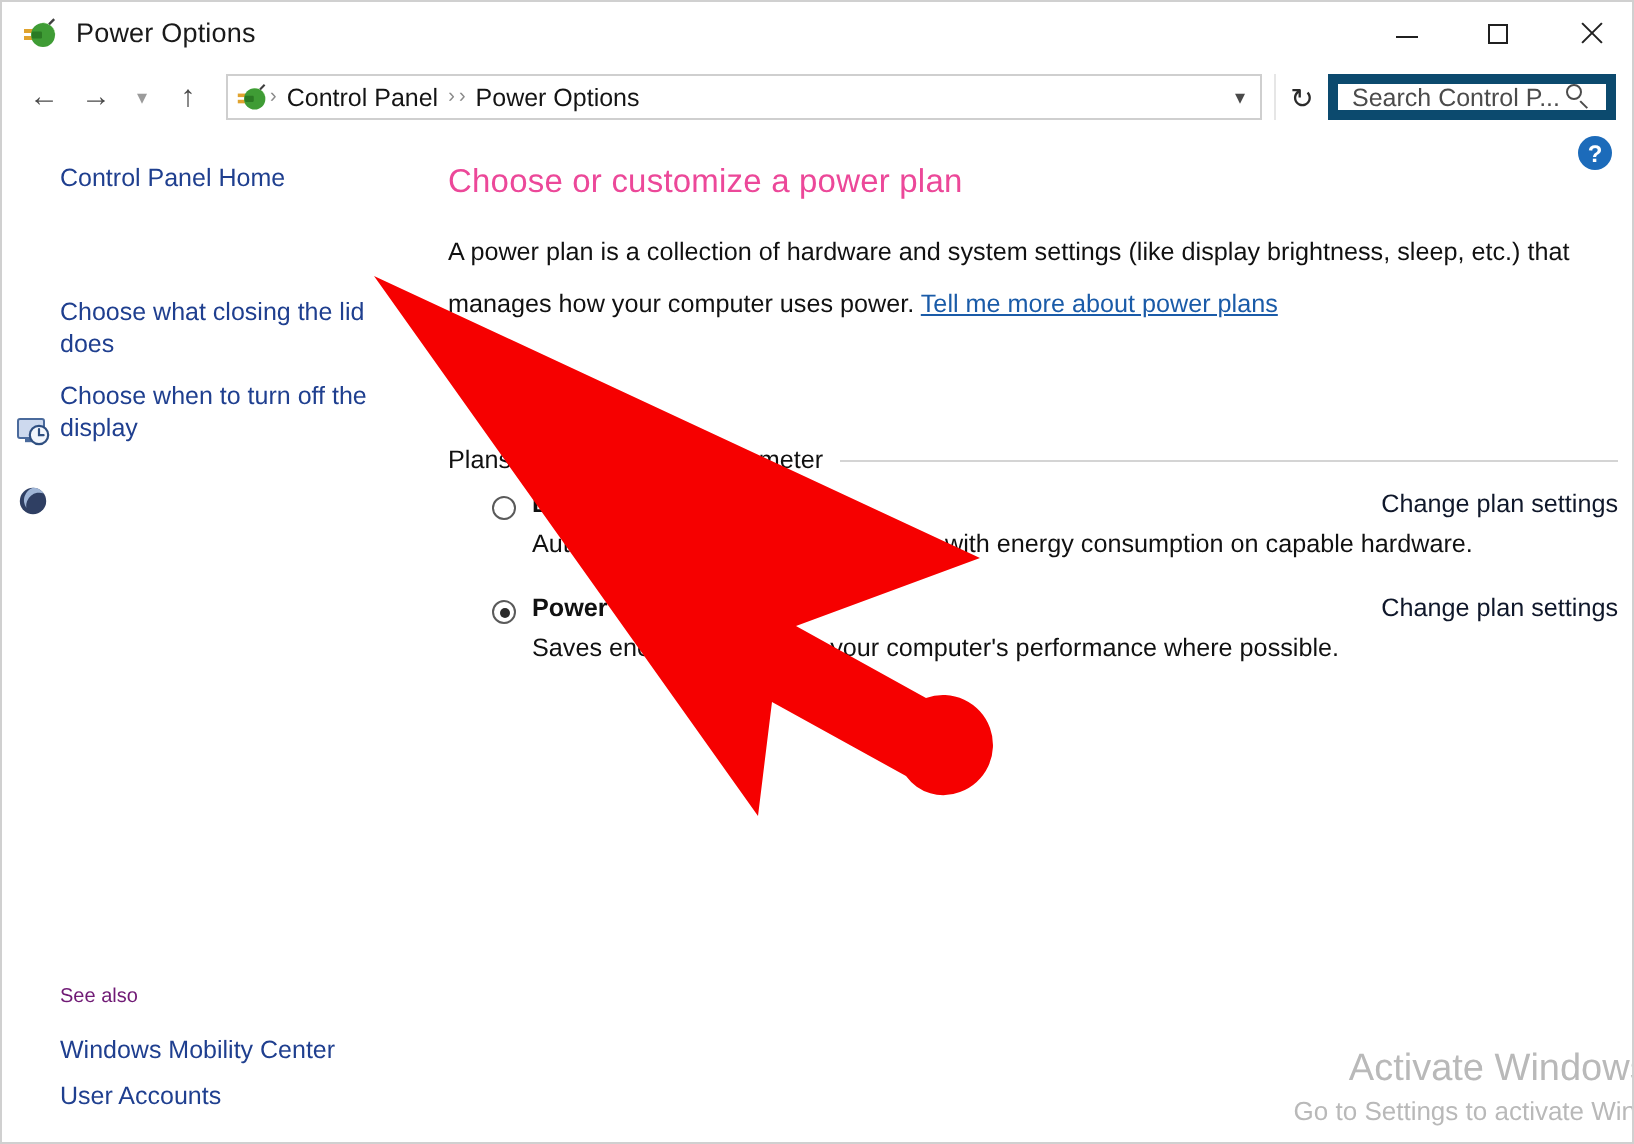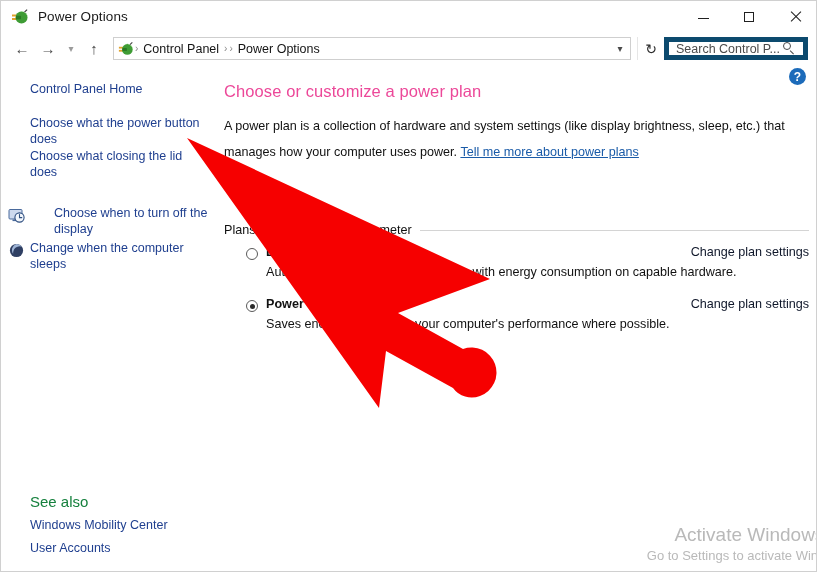--- a/index.html
+++ b/index.html
@@ -235,22 +235,22 @@
     font-size: 12.5px;
     line-height: 16px;
     cursor: pointer;
   }
   .side-ico {
     position: absolute;
     width: 17px; height: 17px;
   }
   .see-also {
     position: absolute;
-    color: #15803d;
-    font-size: 15px;
+    color: #701a75;
+    font-size: 10px;
   }
 
   
   .main {
     position: absolute;
     left: 215px; top: 0;
     width: 600px;
     height: 506px;
   }
   .main-h1 {
@@ -422,50 +422,44 @@
   <div class="content">
 
     <div class="help-btn">?</div>
 
     <div class="sidebar">
 
       <div class="side-link" style="left:29px; top:16px;">
         <span>Control Panel Home</span>
       </div>
 
-      <div class="side-link" style="left:29px; top:50px; width:172px;">
-        <span>Choose what the power button does</span>
-      </div>
 
       <div class="side-link" style="left:29px; top:83px; width:172px;">
         <span>Choose what closing the lid does</span>
       </div>
 
 
       <div class="side-ico" style="left:7px; top:142px;">
         <svg width="17" height="17" viewBox="0 0 17 17">
           <rect x="1" y="2.5" width="13" height="9.5" rx="1" fill="#cdd9ee" stroke="#4a6a9c" stroke-width="1"></rect>
           <rect x="4.5" y="12.5" width="6" height="1.6" fill="#4a6a9c"></rect>
           <circle cx="11.5" cy="10.5" r="4.6" fill="#f2f6fc" stroke="#2f4f80" stroke-width="1.1"></circle>
           <path d="M11.5 7.6v3h2.3" stroke="#2f4f80" stroke-width="1.1" fill="none" stroke-linecap="round"></path>
         </svg>
       </div>
-      <div class="side-link" style="left:29px; top:140px; width:175px;margin-left:24px;">
+      <div class="side-link" style="left:29px; top:125px; width:175px;">
         <span>Choose when to turn off the display</span>
       </div>
 
       <div class="side-ico" style="left:7px; top:177px;">
         <svg width="17" height="17" viewBox="0 0 17 17">
           <circle cx="8.5" cy="8.5" r="6.6" fill="#2f3f63"></circle>
           <path d="M8.5 1.9a6.6 6.6 0 0 0 0 13.2 6.6 6.6 0 0 1 0-13.2z" fill="#e8eef8"></path>
           <path d="M8.5 1.9a6.6 6.6 0 0 1 5.4 2.8A6.6 6.6 0 0 0 5.2 12a6.6 6.6 0 0 1 3.3-10.1z" fill="#9fb5d6"></path>
         </svg>
-      </div>
-      <div class="side-link" style="left:29px; top:175px; width:175px;">
-        <span>Change when the computer sleeps</span>
       </div>
 
       <div class="see-also" style="left:29px; top:428px;">See also</div>
 
       <div class="side-link" style="left:29px; top:452px;">
         <span>Windows Mobility Center</span>
       </div>
 
       <div class="side-link" style="left:29px; top:475px;">
         <span>User Accounts</span>

